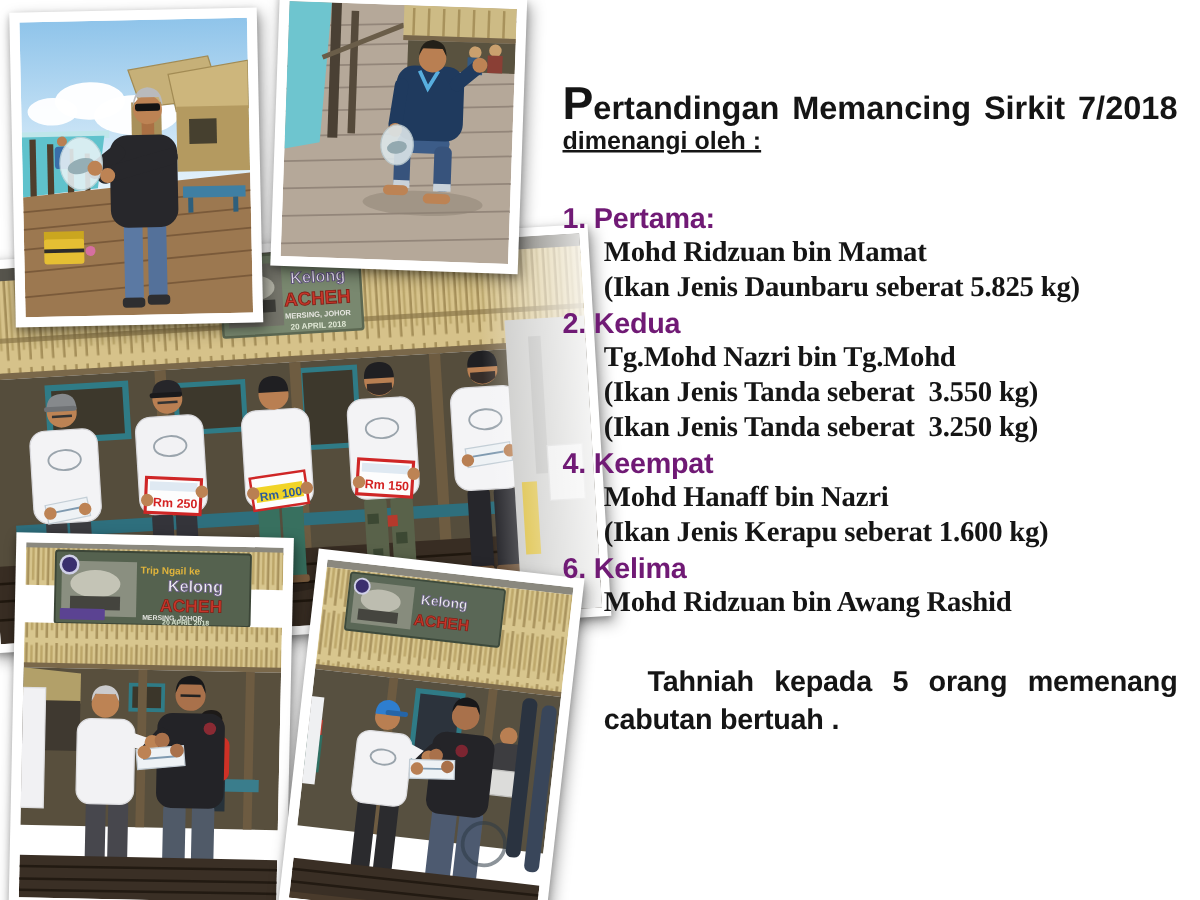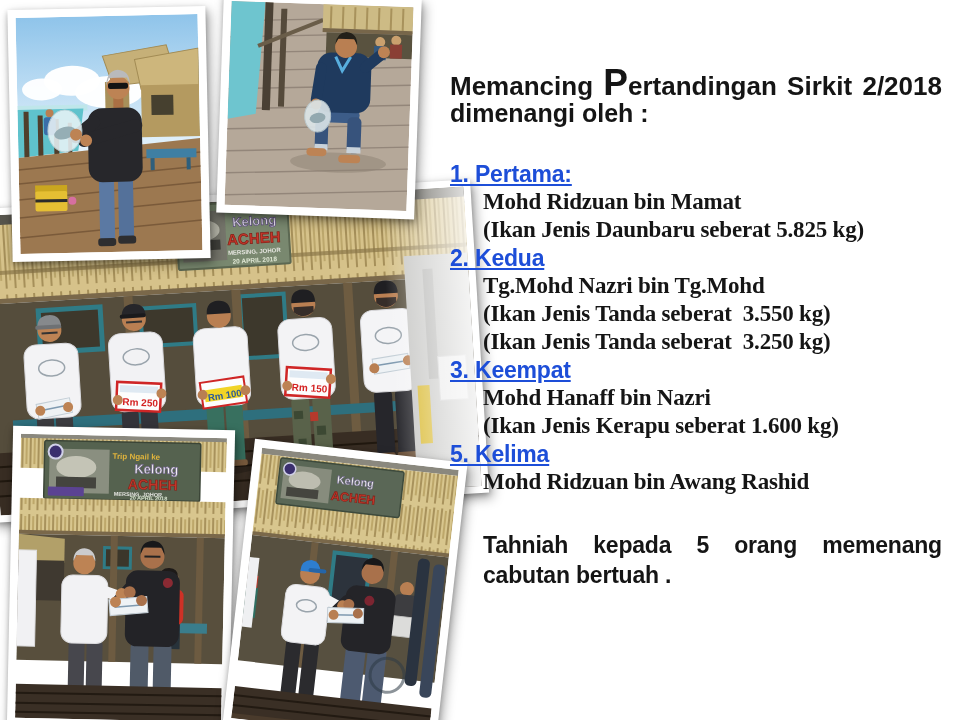--- a/index.html
+++ b/index.html
@@ -19,26 +19,26 @@
   .p4{left:10px;top:428px;padding:8px;transform:rotate(1.2deg);z-index:4;}
   .p5{left:238px;top:450px;padding:8px;transform:rotate(6.5deg);z-index:5;}
   
   .content{
     position:absolute;left:450px;top:62px;width:492px;z-index:10;
     color:#151515;font-weight:bold;
   }
   .title-line1{display:flex;justify-content:space-between;align-items:baseline;height:36px;font-size:26px;}
   .title-line1 .w{white-space:nowrap;}
   .bigp{font-size:37px;}
-  .title-line2{font-size:25px;line-height:30px;height:30px;}
+  .title-line2{font-size:20px;line-height:30px;height:30px;text-decoration:underline;}
   .winners{margin-top:32px;font-size:23px;line-height:28px;letter-spacing:-0.2px;}
-  .rank{color:#1d4ed8;text-decoration:underline;}
+  .rank{color:#701a75;}
   .name,.detail{padding-left:33px;white-space:pre-wrap;font-family:Liberation Serif, serif;}
   .closing{margin-top:34px;padding-left:33px;font-size:23px;line-height:30px;letter-spacing:-0.2px;}
-  .closing-line1{display:flex;justify-content:space-between;}
+  .closing-line1{display:flex;justify-content:space-between;margin-left:35px;}
   .closing-line1 .w{white-space:nowrap;}
   
   text{font-family:"Liberation Sans","DejaVu Sans",sans-serif;font-weight:bold;}
 </style>
 </head>
 <body>
 
 <div class="slide">
 
   <div class="photo p3">
@@ -493,48 +493,48 @@
         <rect x="0" y="240" width="198" height="32" fill="#3a2f25"></rect>
         <line x1="0" y1="249" x2="198" y2="248" stroke="#221a12" stroke-width="2"></line>
         <line x1="0" y1="259" x2="198" y2="258" stroke="#221a12" stroke-width="2"></line>
         <rect x="0" y="267" width="198" height="5" fill="#4a3b2c"></rect>
       </g>
     </svg>
   </div>
 
   <div class="content">
     <div class="title-line1">
+      <span class="w"><span class="bigp">P</span><span>ertandingan</span></span>
       <span class="w">Memancing</span>
-      <span class="w"><span class="bigp">P</span><span>ertandingan</span></span>
       <span class="w">Sirkit</span>
-      <span class="w">2/2018</span>
+      <span class="w">7/2018</span>
     </div>
     <div class="title-line2">dimenangi oleh :</div>
 
     <div class="winners">
       <div>
         <div class="rank">1. Pertama:</div>
         <div class="name">Mohd Ridzuan bin Mamat</div>
         <div class="detail">(Ikan Jenis Daunbaru seberat 5.825 kg)</div>
       </div>
       <div>
         <div class="rank">2. Kedua</div>
         <div class="name">Tg.Mohd Nazri bin Tg.Mohd</div>
         <div class="detail">(Ikan Jenis Tanda seberat  3.550 kg)</div>
       </div>
       <div>
         <div class="detail">(Ikan Jenis Tanda seberat  3.250 kg)</div>
       </div>
       <div>
-        <div class="rank">3. Keempat</div>
+        <div class="rank">4. Keempat</div>
         <div class="name">Mohd Hanaff bin Nazri</div>
         <div class="detail">(Ikan Jenis Kerapu seberat 1.600 kg)</div>
       </div>
       <div>
-        <div class="rank">5. Kelima</div>
+        <div class="rank">6. Kelima</div>
         <div class="name">Mohd Ridzuan bin Awang Rashid</div>
         <div class="detail"></div>
       </div>
     </div>
 
     <div class="closing">
       <div class="closing-line1">
         <span class="w">Tahniah</span>
         <span class="w">kepada</span>
         <span class="w">5</span>

